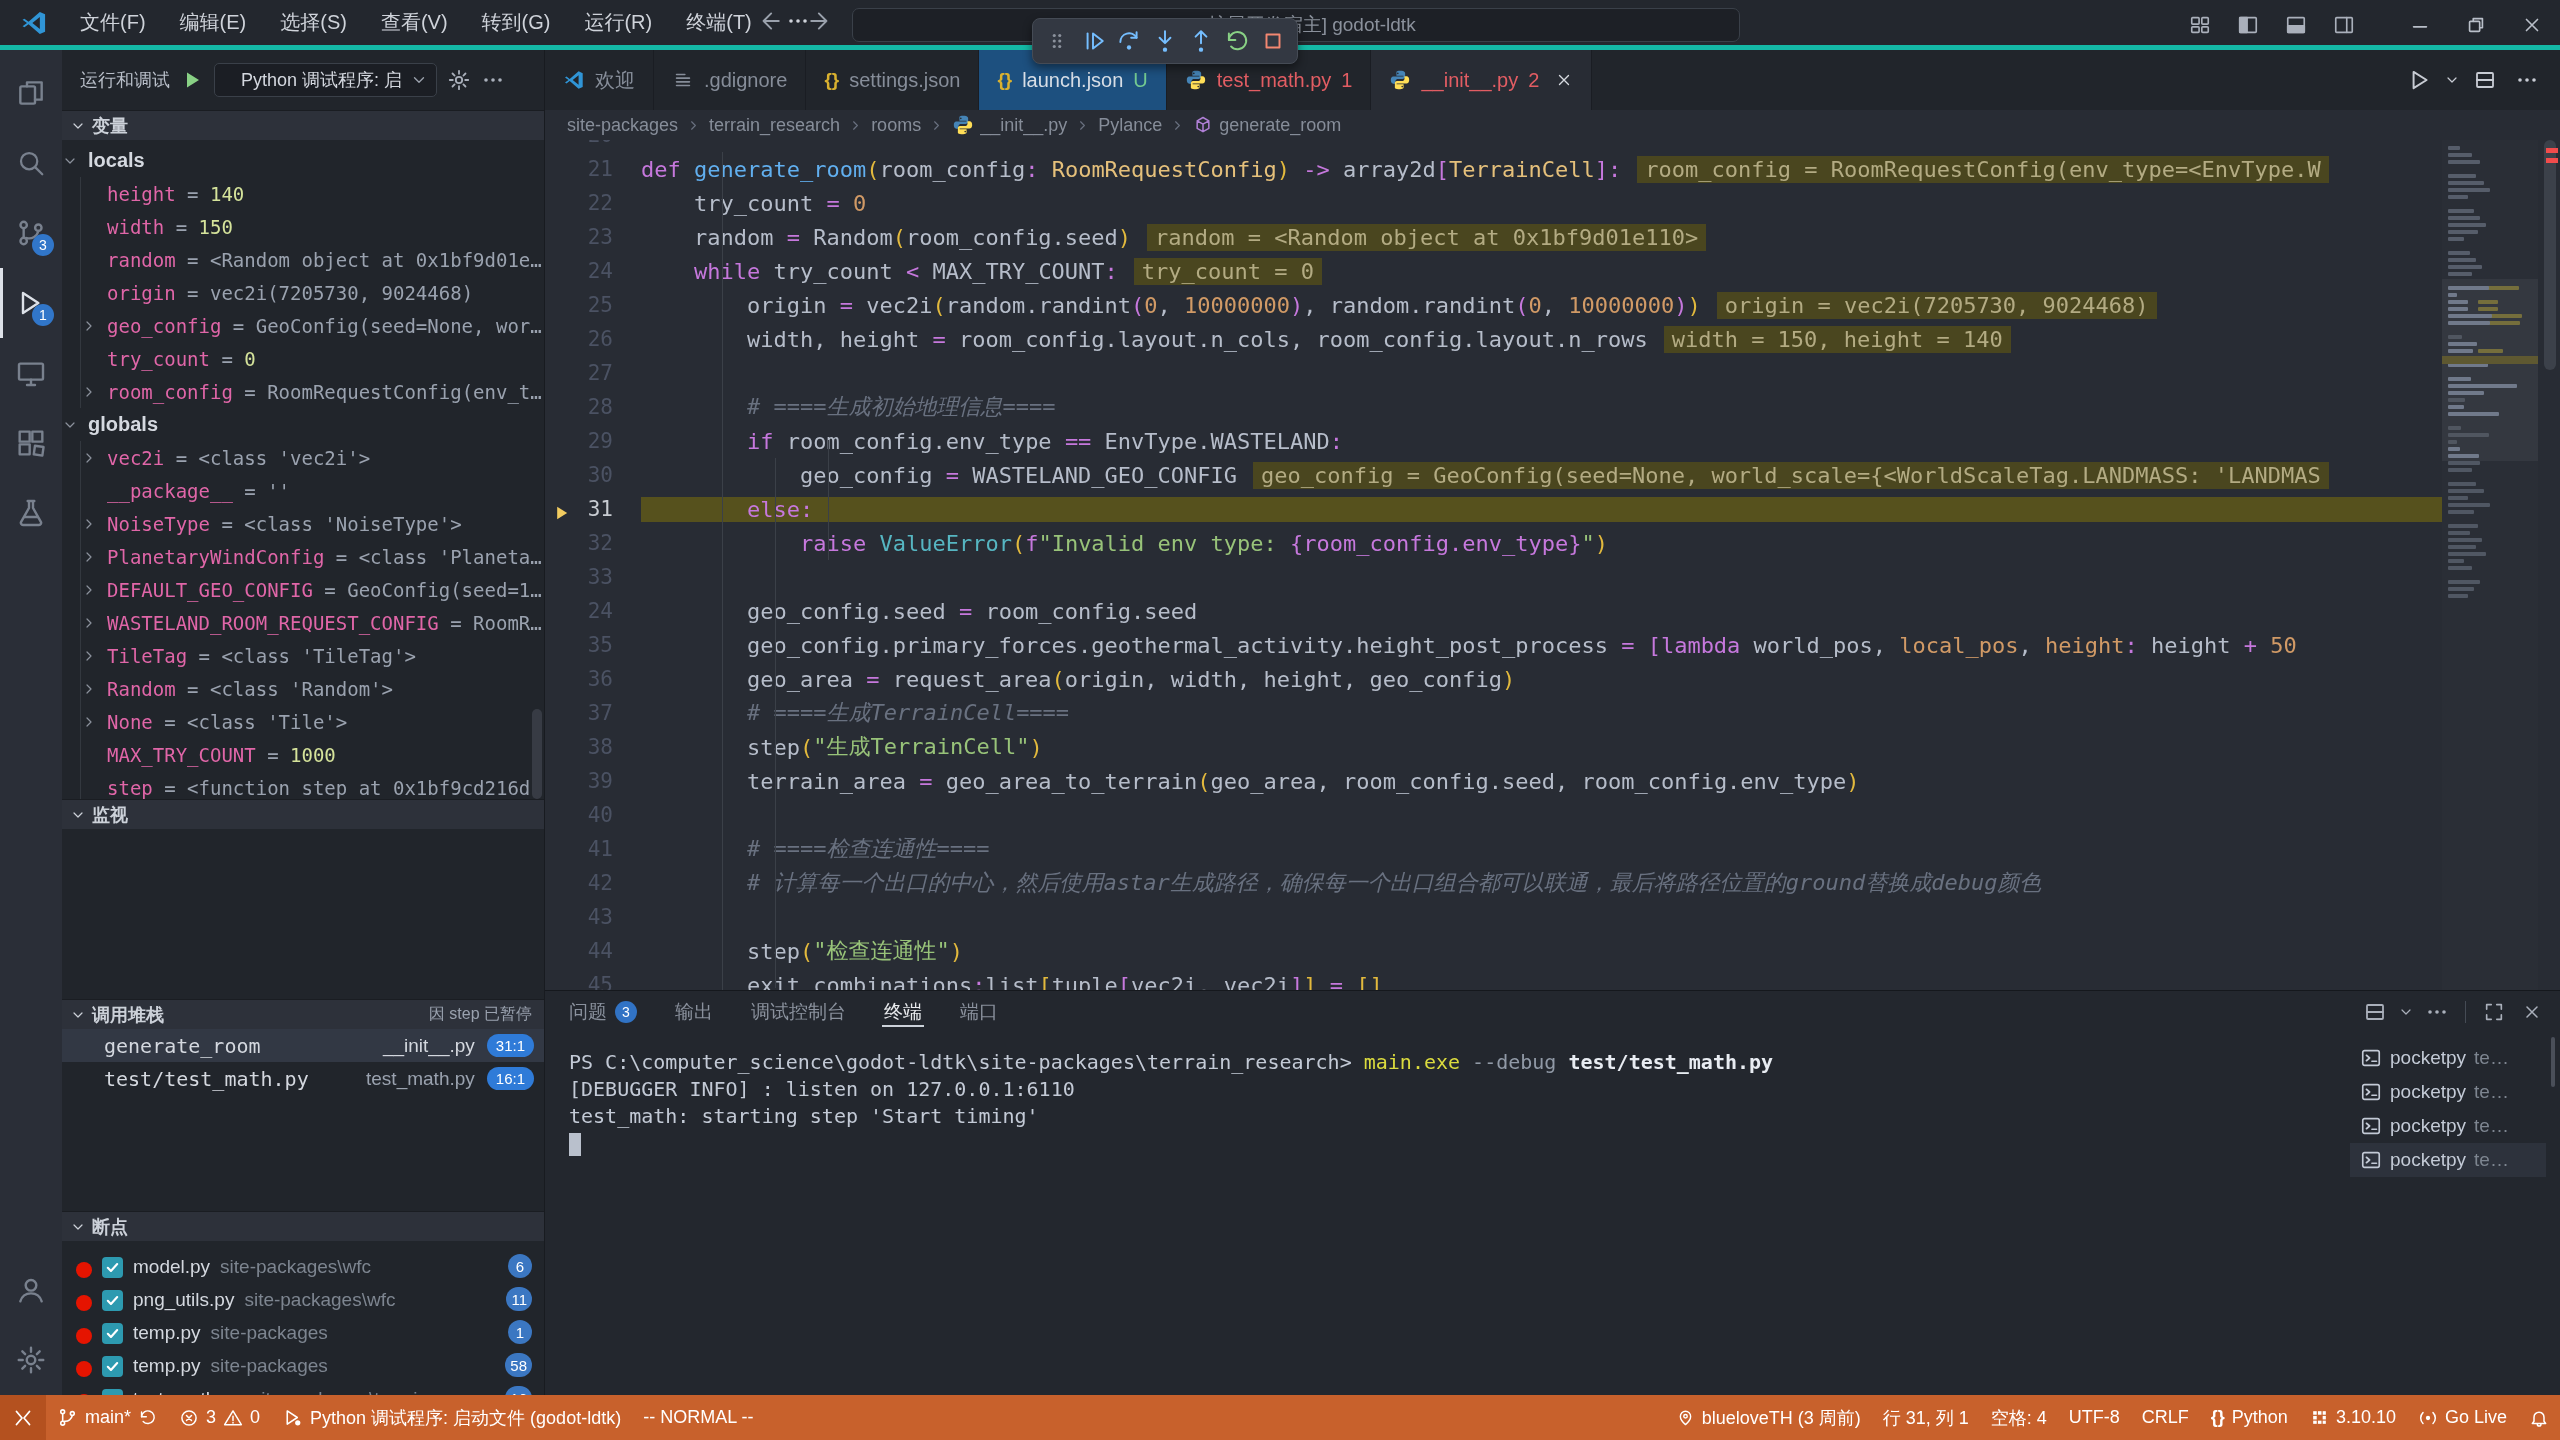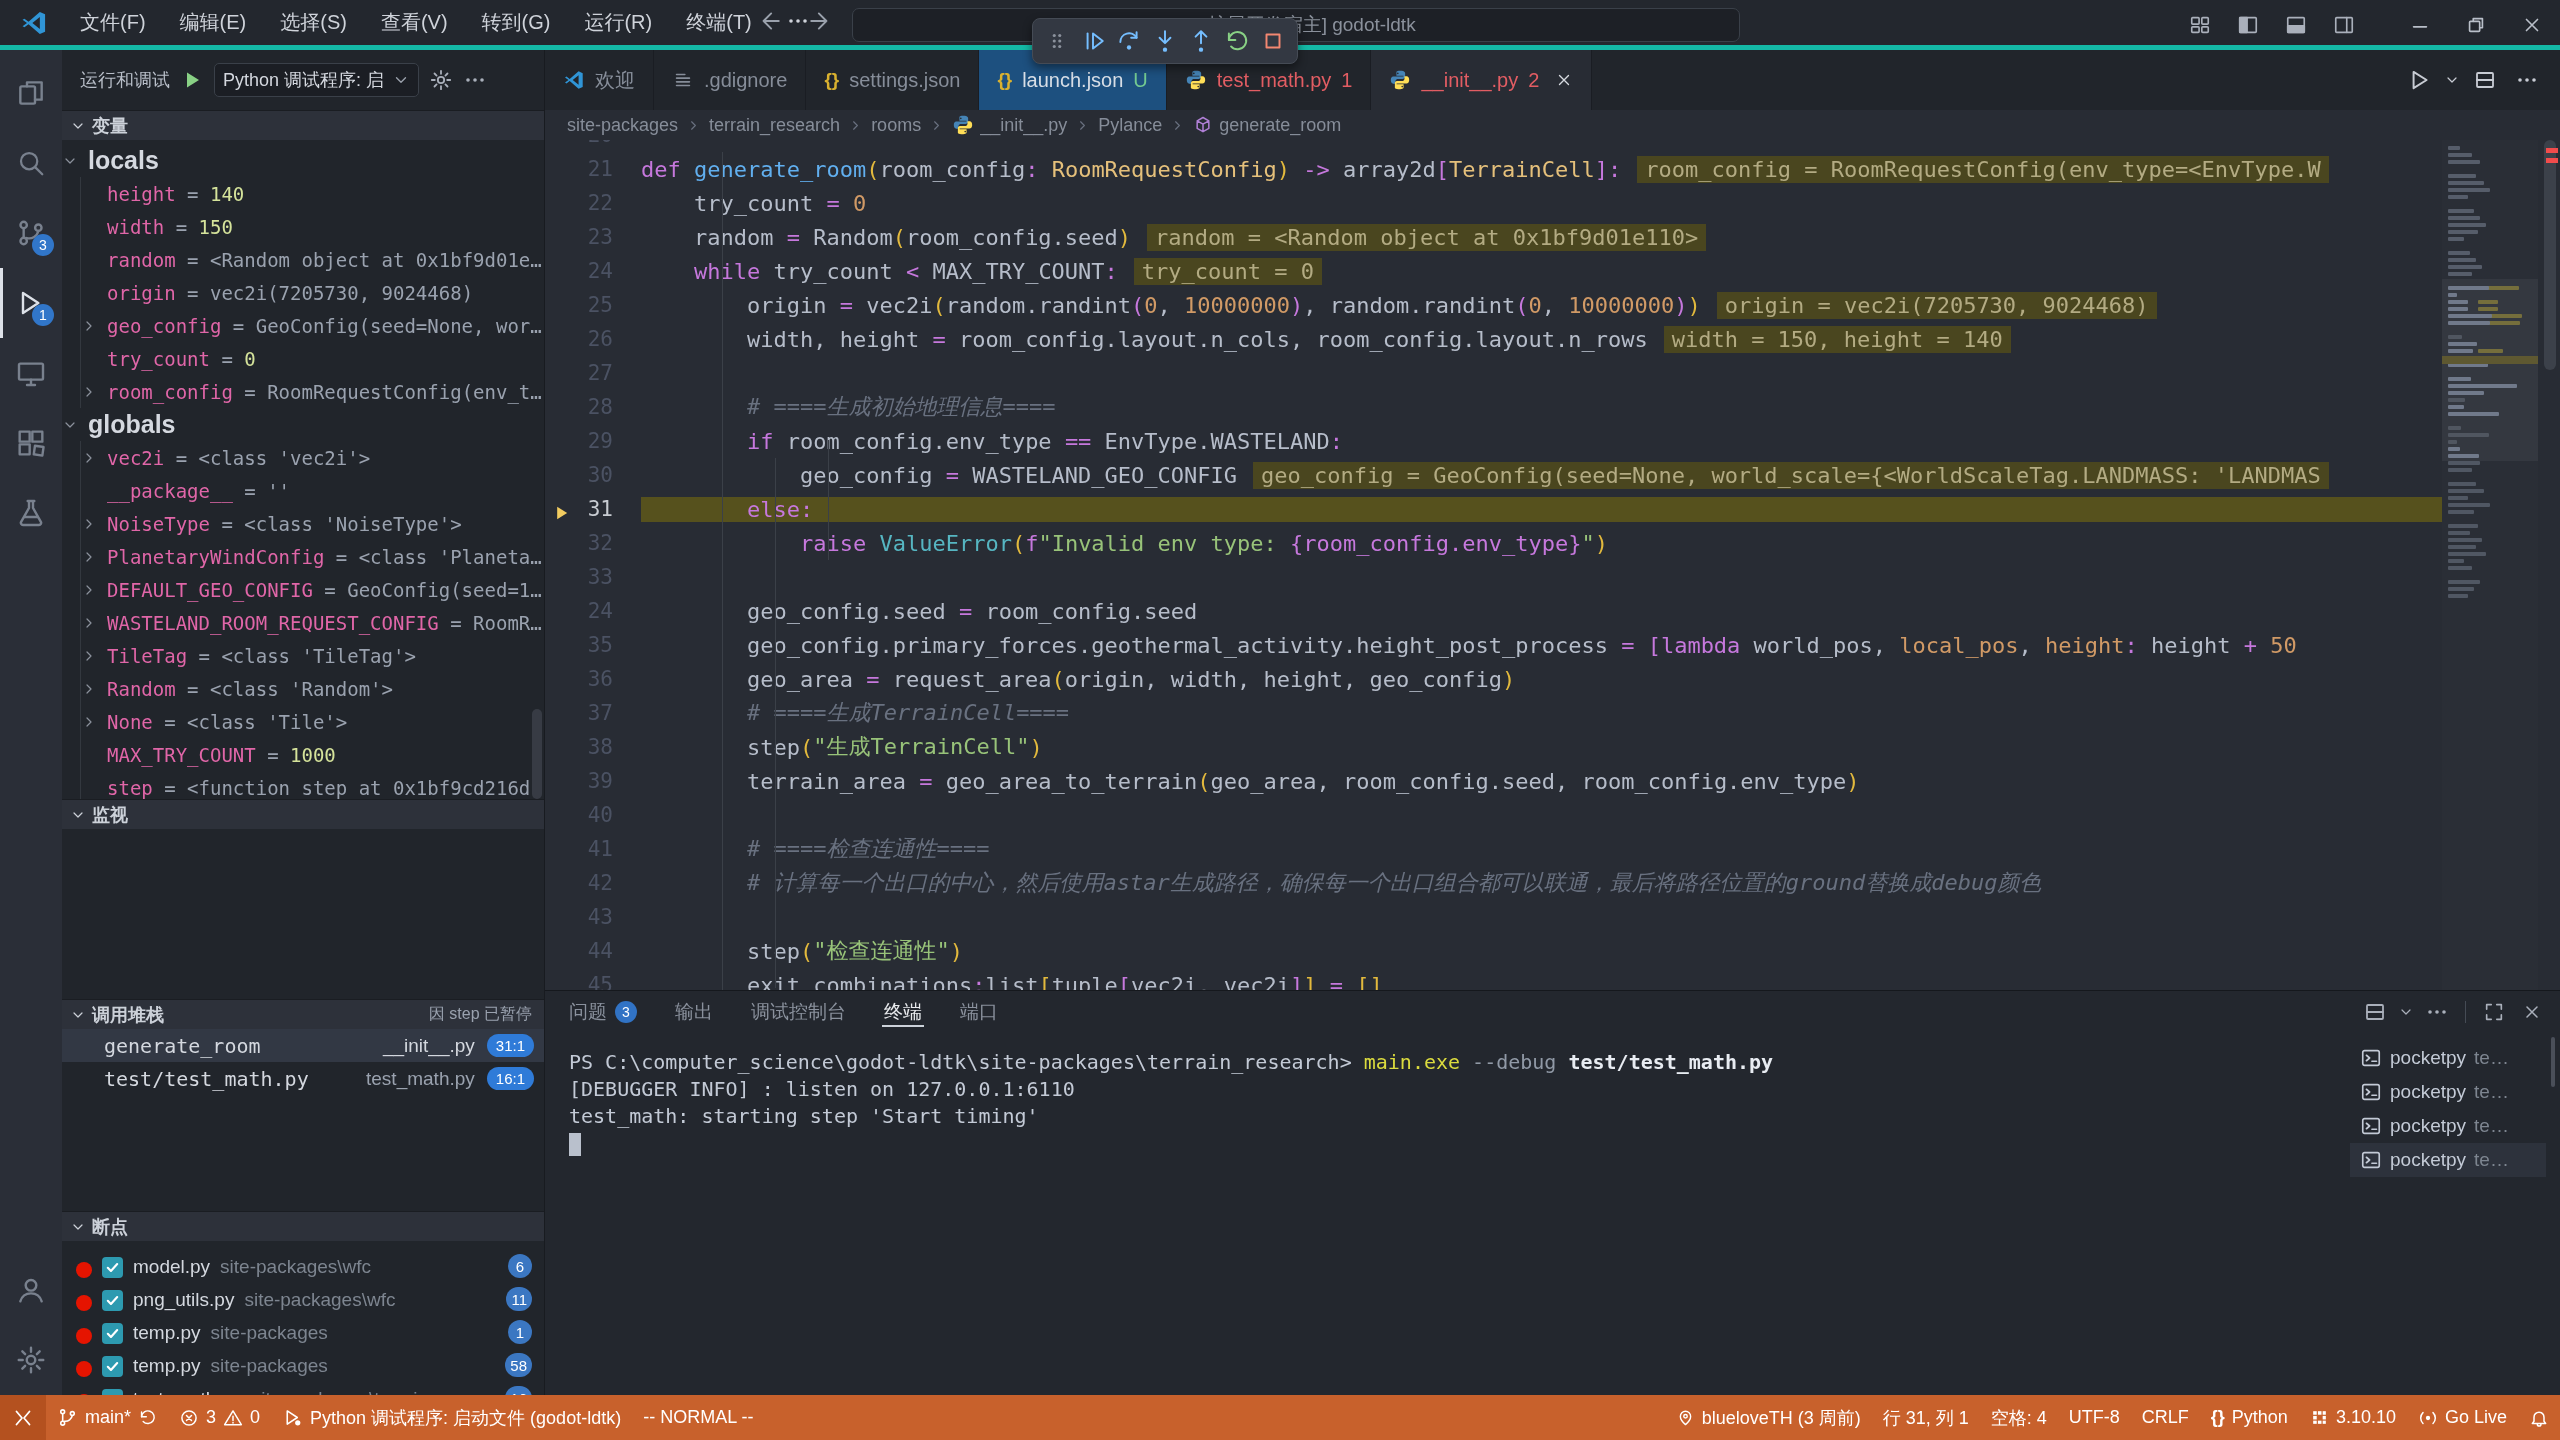--- a/index.html
+++ b/index.html
@@ -30,32 +30,32 @@
   
   .activitybar { width:62px; background:#2a2e37; display:flex; flex-direction:column; align-items:center; padding-top:8px; }
   .ab-item { width:62px; height:70px; display:flex; align-items:center; justify-content:center; color:#79818e; position:relative; }
   .ab-item.active { color:#dde1e8; box-shadow:inset 3px 0 0 #dde1e8; }
   .ab-badge { position:absolute; right:8px; bottom:12px; min-width:22px; height:22px; border-radius:11px; background:#3176c9; color:#fff; font-size:14px; display:flex; align-items:center; justify-content:center; padding:0 4px; }
   .ab-bottom { margin-top:auto; }
 
   
   .sidebar { width:483px; background:#21252b; border-right:1px solid #181b20; display:flex; flex-direction:column; }
   .sidebar-head { height:60px; display:flex; align-items:center; gap:10px; padding:0 10px 0 18px; font-size:18px; color:#b8bec8; }
-  .dbg-select { height:34px; background:#1b1e24; border:1px solid #3a4049; border-radius:5px; display:flex; align-items:center; gap:8px; padding:0 8px 0 8px; color:#d4d8df; font-size:18px; white-space:nowrap; }
+  .dbg-select { height:34px; background:#1b1e24; border:1px solid #3a4049; border-radius:5px; display:flex; align-items:center; gap:8px; padding:0 8px 0 26px; color:#d4d8df; font-size:18px; white-space:nowrap; }
   .sec-head { height:30px; background:#2d313a; display:flex; align-items:center; gap:6px; padding:0 12px 0 8px; font-size:18px; font-weight:bold; color:#ccd1d9; border-top:1px solid #1a1d22; }
   .sec-head .spacer { flex:1; }
   .sec-note { font-weight:normal; font-size:16px; color:#9aa2af; }
   .var-content { height:659px; overflow:hidden; padding-top:4px; position:relative; }
   .watch-content { height:170px; }
   .cs-content { height:182px; overflow:hidden; }
   .bp-content { flex:1; overflow:hidden; padding-top:4px; }
 
   .tree-row { height:33px; display:flex; align-items:center; font-family:"DejaVu Sans Mono",monospace; font-size:19px; white-space:nowrap; overflow:hidden; }
   .tree-row .tw { width:26px; color:#8b919c; font-size:15px; text-align:center; flex:none; }
-  .grp-label { font-family:"Liberation Sans",sans-serif; font-weight:bold; color:#d5d9e0; font-size:25px; }
+  .grp-label { font-family:"Liberation Sans",sans-serif; font-weight:bold; color:#d5d9e0; font-size:20px; }
   .vname { color:#e066a8; }
   .veq { color:#9aa2af; }
   .vnum { color:#d5e39b; }
   .vobj { color:#9aa2af; }
   .guide { border-left:1px solid #33383f; margin-left:18px; }
 
   .cs-row { height:33px; display:flex; align-items:center; padding:0 10px 0 42px; font-size:20px; color:#d4d8df; font-family:"DejaVu Sans Mono",monospace; }
   .cs-row.sel { background:#323844; }
   .cs-file { margin-left:auto; color:#9aa2af; font-family:"Liberation Sans",sans-serif; font-size:19px; }
   .cs-row.sel .cs-file { color:#d4d8df; }

